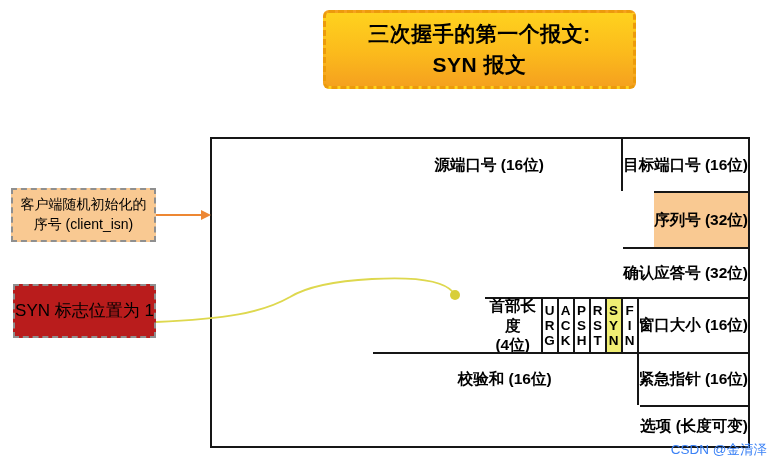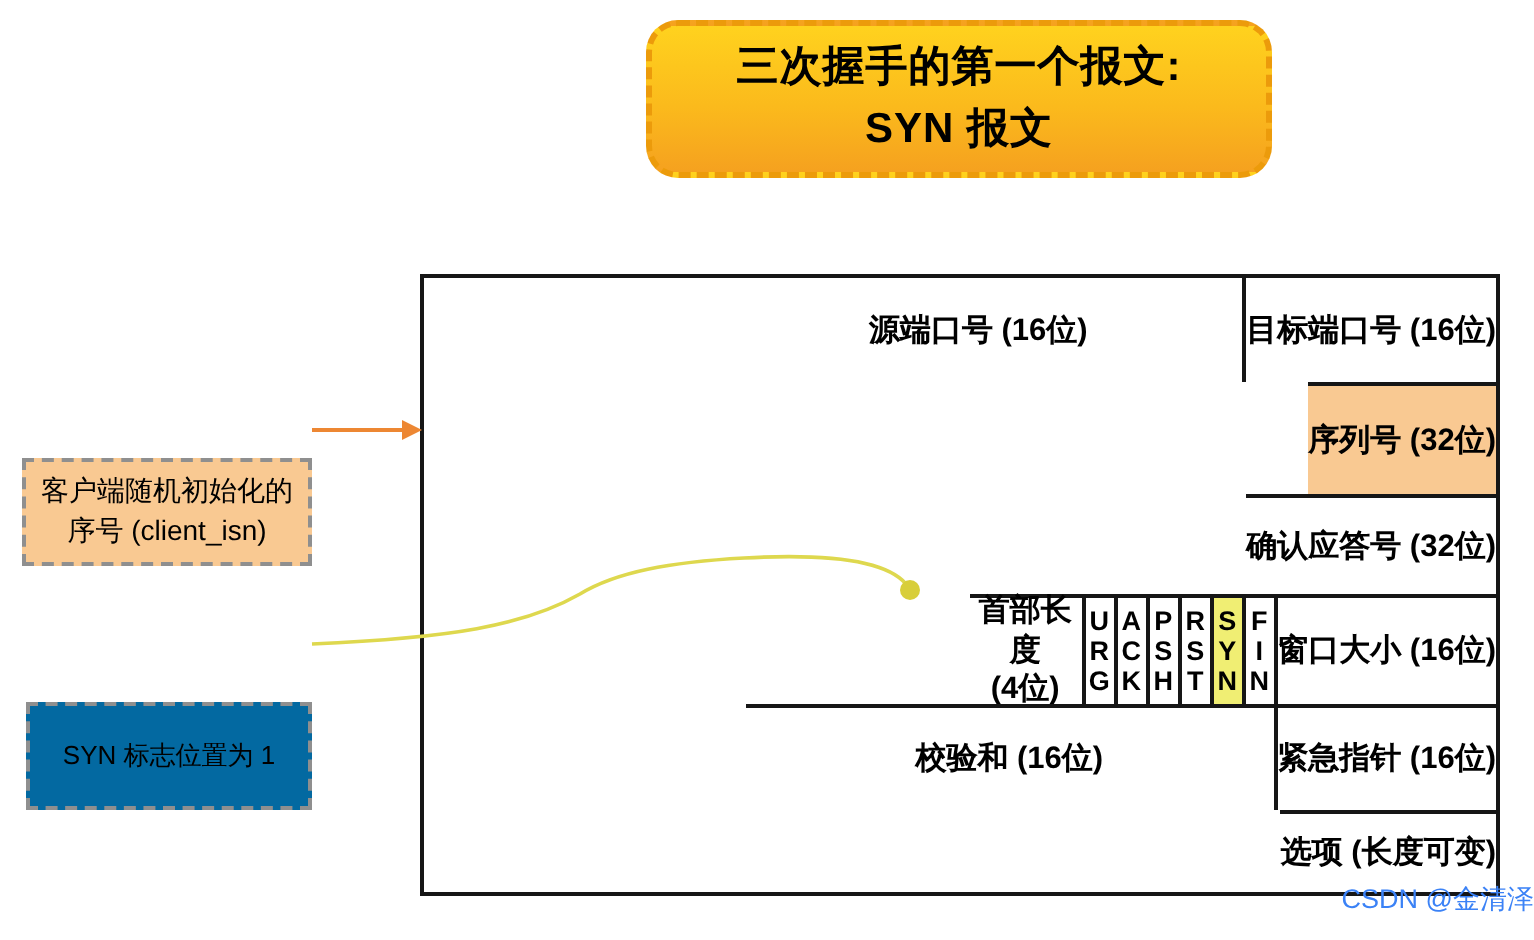--- a/index.html
+++ b/index.html
@@ -3,21 +3,21 @@
 <meta charset="utf-8">
 <style>
   html,body{margin:0;padding:0;background:#ffffff;}
   body{font-family:"Liberation Sans","DejaVu Sans",sans-serif;color:#000;}
   .stage{position:relative;width:767px;height:470px;background:#fff;overflow:hidden;}
 
   
   .title-box{
     position:absolute;left:323px;top:10px;width:313px;height:79px;
     background:linear-gradient(180deg,#FFD21E 0%,#FBBA1C 55%,#F5A11F 100%);
-    border:3px dashed #EC9B0B;border-radius:16px;
+    border:3px dashed #EC9B0B;border-radius:6px;
     display:flex;flex-direction:column;align-items:center;justify-content:center;
     box-sizing:border-box;
   }
   .title-box .t-line{font-size:21px;font-weight:bold;line-height:1.45;letter-spacing:.5px;}
 
   
   .tcp-table{
     position:absolute;left:210px;top:137px;width:540px;height:311px;
     border:2px solid #161616;box-sizing:border-box;background:#fff;
     display:flex;flex-direction:column;align-items:flex-end;
@@ -44,24 +44,24 @@
     width:16px;display:flex;flex-direction:column;align-items:center;justify-content:center;
     box-sizing:border-box;border-right:2px solid #161616;
     font-weight:bold;font-size:13.5px;line-height:15px;background:#fff;
   }
   .flag.hl{background:#F0EE73;}
 
   
   .callout{
     position:absolute;box-sizing:border-box;border:2px dashed #8f8f8f;
     display:flex;flex-direction:column;align-items:center;justify-content:center;
-    text-align:center;font-size:14px;line-height:1.4;margin-top:41px;
+    text-align:center;font-size:14px;line-height:1.4;
   }
   .callout-isn{left:11px;top:188px;width:145px;height:54px;background:#F9C992;}
-  .callout-syn{left:13px;top:310px;width:143px;height:54px;background:#0369a1;font-size:13px;}
+  .callout-syn{left:13px;top:284px;width:143px;height:54px;background:#b91c1c;font-size:17px;}
 
   
   .overlay{position:absolute;left:0;top:0;width:767px;height:470px;pointer-events:none;}
 
   
   .watermark{
     position:absolute;left:652px;top:441px;width:115px;
     color:#3b82f6;font-size:13.5px;text-align:right;white-space:nowrap;
   }
 </style>

